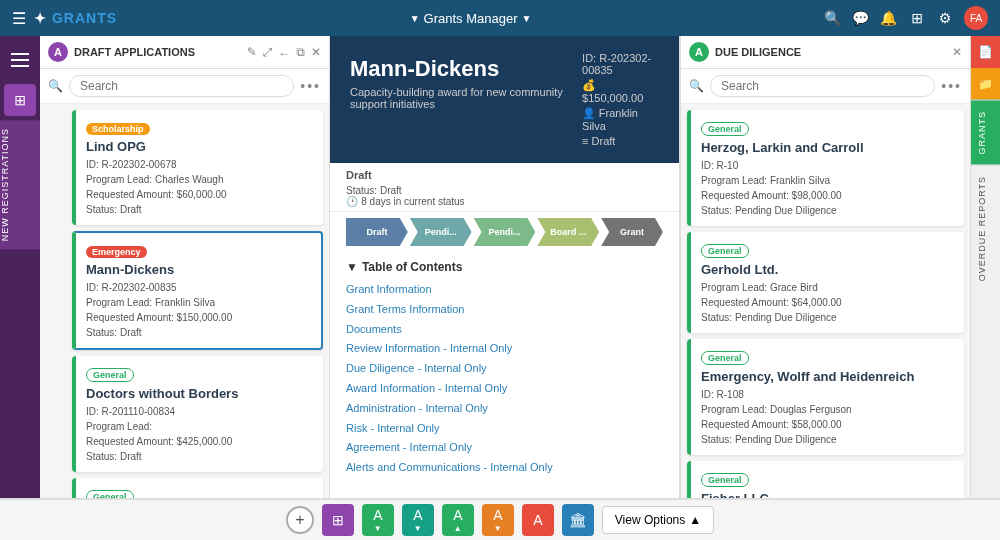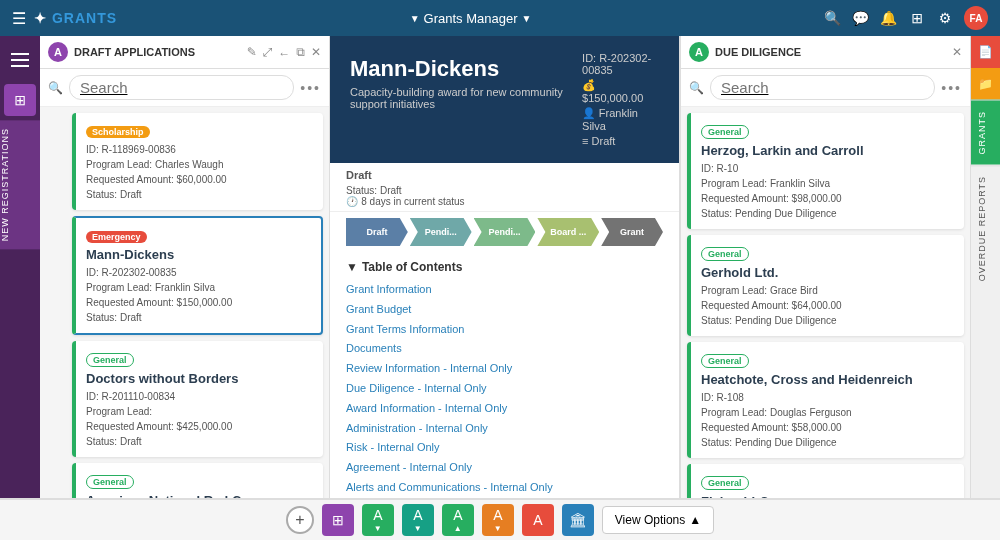--- a/index.html
+++ b/index.html
@@ -14,21 +14,21 @@
       justify-content: space-between;
       padding: 0 12px;
       color: white;
     }
     .top-nav-left { display: flex; align-items: center; gap: 8px; }
     .fluxx-logo { font-weight: bold; font-size: 14px; color: white; letter-spacing: 1px; }
     .fluxx-logo span { color: #3498db; }
     .top-nav-center { display: flex; align-items: center; gap: 4px; font-size: 13px; }
     .top-nav-right { display: flex; align-items: center; gap: 10px; }
     .nav-icon { width: 18px; height: 18px; display: inline-flex; align-items: center; justify-content: center; cursor: pointer; color: white; font-size: 14px; }
-    .avatar { width: 24px; height: 24px; border-radius: 50%; background: #e74c3c; display: flex; align-items: center; justify-content: center; font-size: 10px; color: white; font-weight: bold; }
+    .avatar { width: 24px; height: 24px; border-radius: 50%; background: #e74c3c; display: flex; align-items: center; justify-content: center; font-size: 10px; color: white; font-weight: normal; }
 
     
     .main-layout {
       display: flex;
       height: calc(540px - 36px);
     }
 
     
     .left-sidebar {
       width: 40px;
@@ -93,24 +93,23 @@
       align-items: center;
       padding: 6px 8px;
       background: white;
       border-bottom: 1px solid #eee;
       gap: 6px;
     }
     .search-bar input {
       border: 1px solid #ddd;
       border-radius: 12px;
       padding: 3px 10px;
-      font-size: 15px;
+      font-size: 12px;
       width: 100%;
       outline: none;
-      text-decoration: underline;
     }
     .search-dots { color: #888; font-size: 14px; cursor: pointer; letter-spacing: 2px; }
 
     .cards-list { flex: 1; overflow-y: auto; padding: 6px; }
     .card {
       background: white;
       border-radius: 4px;
       padding: 8px 10px;
       margin-bottom: 6px;
       border-left: 4px solid #27ae60;
@@ -324,22 +323,23 @@
     </div>
     <div class="search-bar">
       <span style="color:#aaa;font-size:12px;">🔍</span>
       <input type="text" placeholder="Search" style="">
       <span class="search-dots">•••</span>
     </div>
     <div class="cards-list scrollable" style="height:calc(100% - 110px);padding-left:32px;">
 
       <div class="card">
         <div class="card-badge badge-scholarship">Scholarship</div>
+        <div class="card-title">Lind OPG</div>
         <div class="card-detail">
-          <div>ID: R-118969-00836</div>
+          <div>ID: R-202302-00678</div>
           <div>Program Lead: Charles Waugh</div>
           <div>Requested Amount: $60,000.00</div>
           <div>Status: Draft</div>
         </div>
       </div>
 
       <div class="card selected">
         <div class="card-badge badge-emergency">Emergency</div>
         <div class="card-title">Mann-Dickens</div>
         <div class="card-detail">
@@ -420,21 +420,20 @@
       <div class="progress-step" style="background:#737373;">Grant</div>
     </div>
 
     <div class="main-content-area" style="flex:1;overflow-y:auto;">
       <div class="toc-section">
         <div class="toc-title">
           <span>▼</span>
           <span>Table of Contents</span>
         </div>
         <a class="toc-link">Grant Information</a>
-        <a class="toc-link">Grant Budget</a>
         <a class="toc-link">Grant Terms Information</a>
         <a class="toc-link">Documents</a>
         <a class="toc-link">Review Information - Internal Only</a>
         <a class="toc-link">Due Diligence - Internal Only</a>
         <a class="toc-link">Award Information - Internal Only</a>
         <a class="toc-link">Administration - Internal Only</a>
         <a class="toc-link">Risk - Internal Only</a>
         <a class="toc-link">Agreement - Internal Only</a>
         <a class="toc-link">Alerts and Communications - Internal Only</a>
 
@@ -492,21 +491,21 @@
         <div class="card-title">Gerhold Ltd.</div>
         <div class="card-detail">
           <div>Program Lead: Grace Bird</div>
           <div>Requested Amount: $64,000.00</div>
           <div>Status: Pending Due Diligence</div>
         </div>
       </div>
 
       <div class="card">
         <div class="card-badge badge-general">General</div>
-        <div class="card-title">Heatchote, Cross and Heidenreich</div>
+        <div class="card-title">Emergency, Wolff and Heidenreich</div>
         <div class="card-detail">
           <div>ID: R-108</div>
           <div>Program Lead: Douglas Ferguson</div>
           <div>Requested Amount: $58,000.00</div>
           <div>Status: Pending Due Diligence</div>
         </div>
       </div>
 
       <div class="card">
         <div class="card-badge badge-general">General</div>

